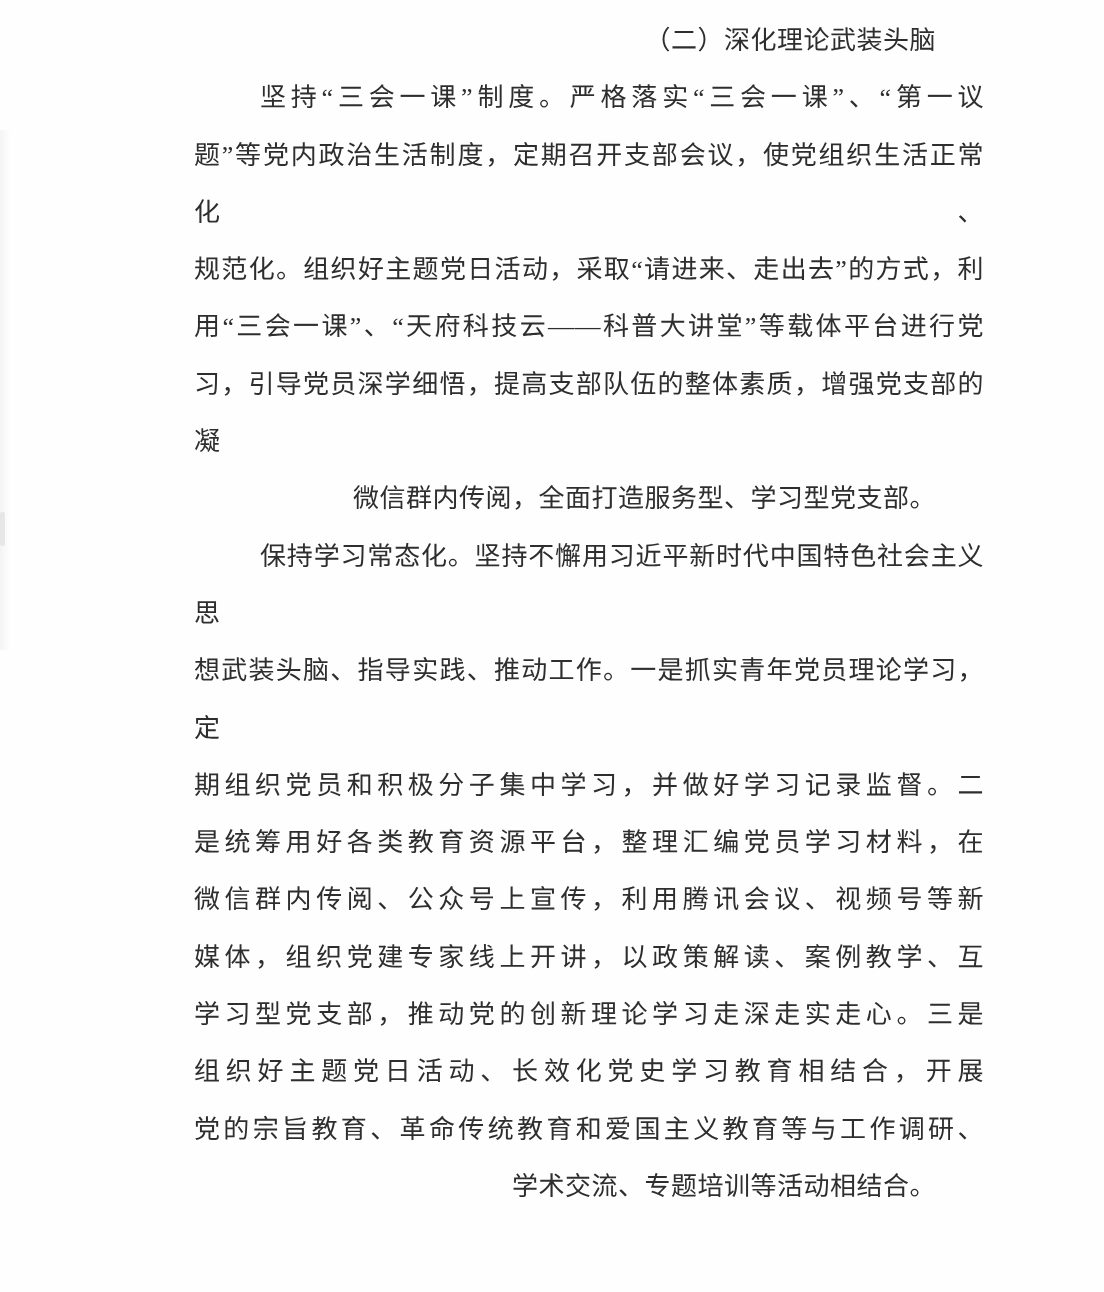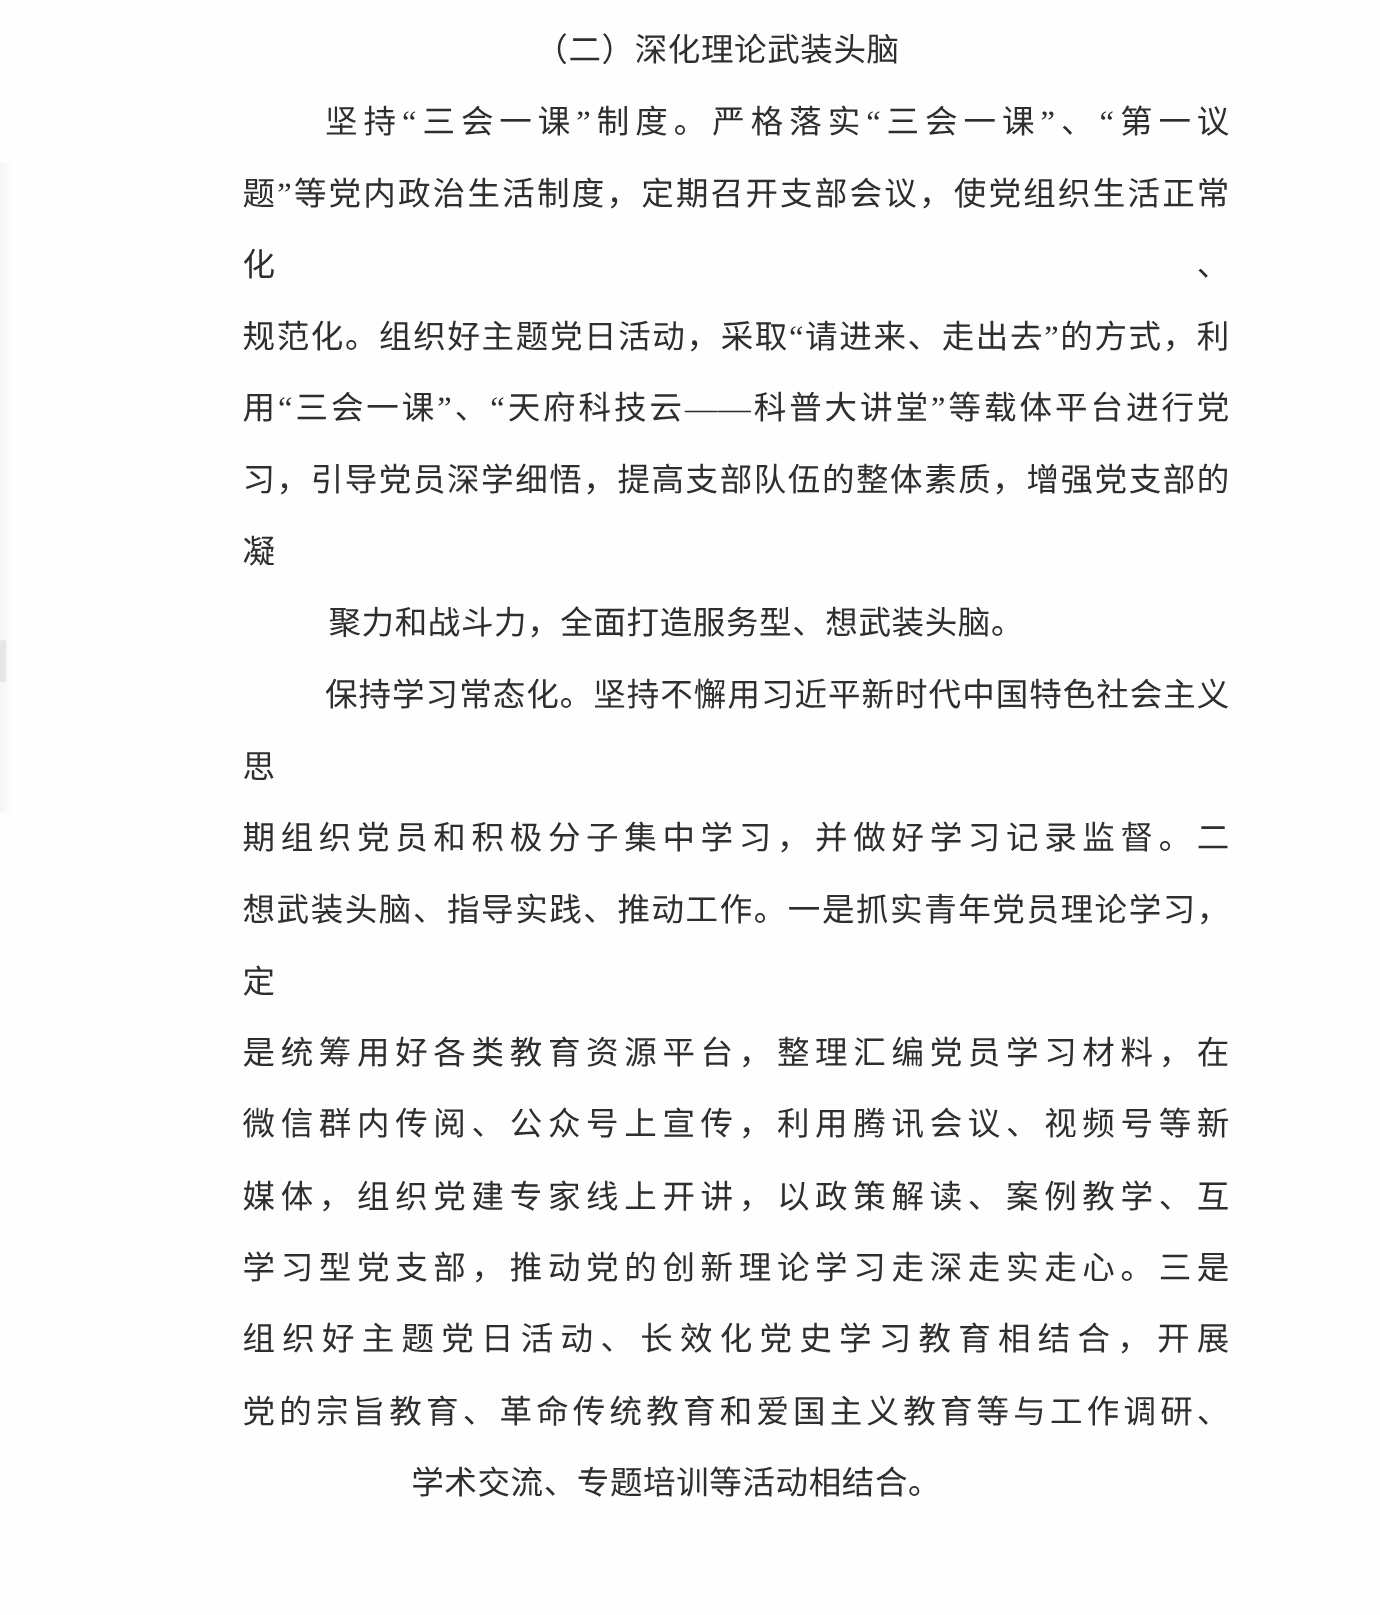--- a/index.html
+++ b/index.html
@@ -43,21 +43,21 @@
     top: 12px;
     width: 790px;
     font-size: 26px;
     line-height: 57.3px;
     color: #2e2e2e;
     letter-spacing: 0.5px;
     text-rendering: optimizeLegibility;
   }
   .line {
     width: 100%;
-    text-align: center;
+    text-align: right;
   }
   
   .line.just {
     text-align: justify;
     text-align-last: justify;
     text-justify: inter-character;
     margin-left: 48px;
   }
   .line.indent { text-indent: 66px; }
 </style>
@@ -67,24 +67,24 @@
 <div class="page">
   <div class="scan-edge"></div>
   <div class="scan-dash"></div>
   <div class="text-block">
       <div class="line indent">（二）深化理论武装头脑</div>
       <div class="line just indent">坚持“三会一课”制度。严格落实“三会一课”、“第一议</div>
       <div class="line just">题”等党内政治生活制度，定期召开支部会议，使党组织生活正常化、</div>
       <div class="line just">规范化。组织好主题党日活动，采取“请进来、走出去”的方式，利</div>
       <div class="line just">用“三会一课”、“天府科技云——科普大讲堂”等载体平台进行党</div>
       <div class="line just">习，引导党员深学细悟，提高支部队伍的整体素质，增强党支部的凝</div>
-      <div class="line">聚力和战斗力，全面打造服务型、想武装头脑。</div>
+      <div class="line">微信群内传阅，全面打造服务型、学习型党支部。</div>
       <div class="line just indent">保持学习常态化。坚持不懈用习近平新时代中国特色社会主义思</div>
+      <div class="line just">想武装头脑、指导实践、推动工作。一是抓实青年党员理论学习，定</div>
       <div class="line just">期组织党员和积极分子集中学习，并做好学习记录监督。二</div>
-      <div class="line just">想武装头脑、指导实践、推动工作。一是抓实青年党员理论学习，定</div>
       <div class="line just">是统筹用好各类教育资源平台，整理汇编党员学习材料，在</div>
       <div class="line just">微信群内传阅、公众号上宣传，利用腾讯会议、视频号等新</div>
       <div class="line just">媒体，组织党建专家线上开讲，以政策解读、案例教学、互</div>
       <div class="line just">学习型党支部，推动党的创新理论学习走深走实走心。三是</div>
       <div class="line just">组织好主题党日活动、长效化党史学习教育相结合，开展</div>
       <div class="line just">党的宗旨教育、革命传统教育和爱国主义教育等与工作调研、</div>
       <div class="line">学术交流、专题培训等活动相结合。</div>
     </div>
 </div>
 

